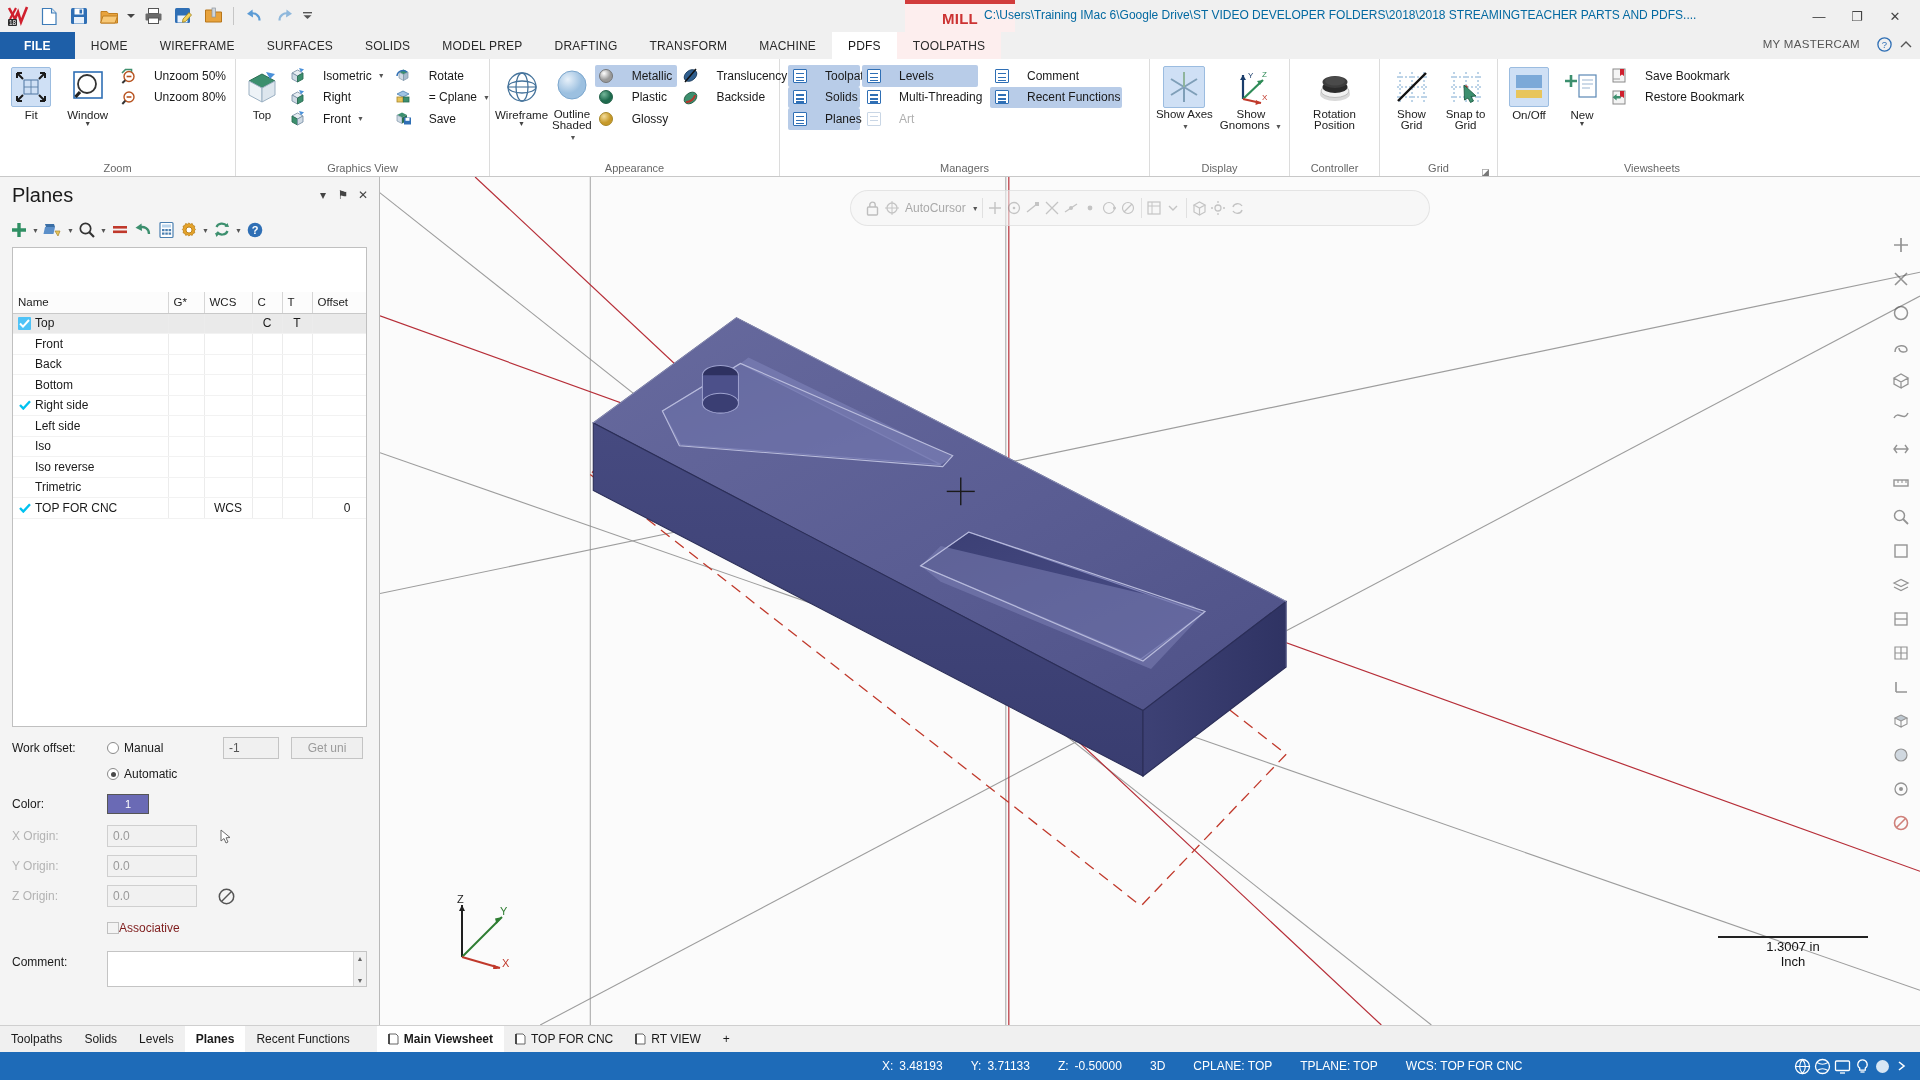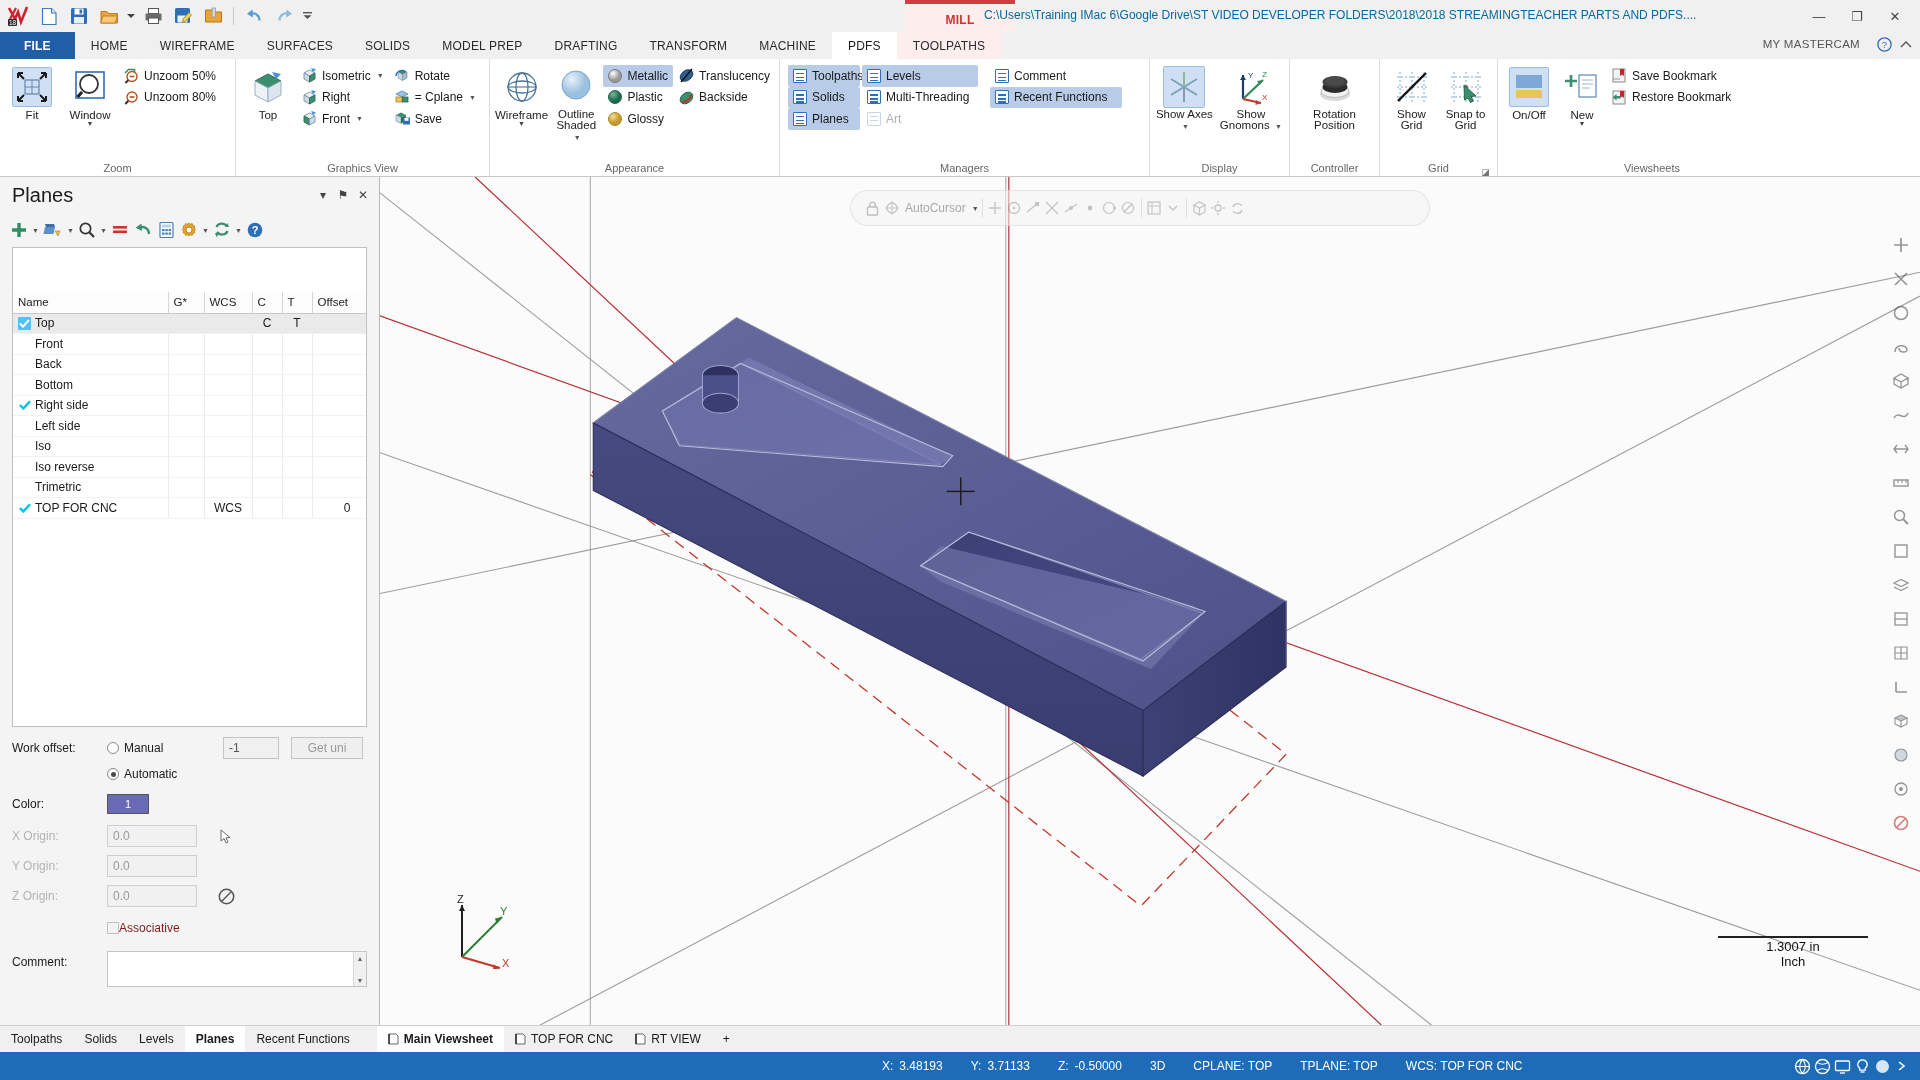--- a/index.html
+++ b/index.html
@@ -23,21 +23,21 @@
     width: 28px; height: 26px; display: flex; align-items: center; justify-content: center;
     border-radius: 2px; cursor: pointer;
   }
   .qat-sep { width: 1px; height: 18px; background: #c6c6c6; margin: 0 4px; }
 
   .mill-tag {
     position: absolute; left: 905px; top: 0px; width: 110px; height: 32px;
     background: #fdeeee; display: flex; align-items: flex-end; justify-content: center;
     border-top: 4px solid #d23c3c; padding-bottom: 5px;
   }
-  .mill-tag span { color: #c33; font-size: 12px; font-weight: 600; letter-spacing: .3px; }
+  .mill-tag span { color: #c33; font-size: 15px; font-weight: 600; letter-spacing: .3px; }
 
   .doc-path {
     position: absolute; left: 984px; top: 8px;
     color: #0369a1; font-size: 12px; white-space: nowrap;
   }
   .win-ctrls {
     position: absolute; right: 6px; top: 4px; display: flex; align-items: center; gap: 0px;
   }
   .win-btn {
     width: 38px; height: 24px; display: flex; align-items: center; justify-content: center;
@@ -91,21 +91,21 @@
   }
   .bigbtn.sel .ico-box { background: #cfe0f5; border: 1px solid #9bbce0; }
   .bigbtn.wide { width: 70px; }
   .bigbtn.xwide { width: 80px; }
 
   .smallcol { display: flex; flex-direction: column; justify-content: flex-start; padding-top: 2px; }
   .smallbtn {
     display: flex; align-items: center; gap: 4px; padding: 2px 5px 2px 3px;
     height: 21.5px; cursor: pointer; border-radius: 2px; white-space: nowrap;
   }
-  .smallbtn .slbl { font-size: 12px; color: #1a1a1a; }
+  .smallbtn .slbl { font-size: 12px; color: #1a1a1a; margin-left: 13px; }
   .smallbtn.hl { background: #b8cce8; }
   .smallbtn.dim .slbl { color: #b0b0b0; }
   .caret { font-size: 7px; color: #555; margin-left: 2px; }
 
   .ico16 { width: 17px; height: 17px; display: inline-flex; align-items: center; justify-content: center; flex: 0 0 17px;}
 
   
   .mgr-ico {
     width: 14px; height: 14px; border: 1.4px solid #2f6fb5; border-radius: 1px;
     display: inline-block; position: relative; background: #fff;

